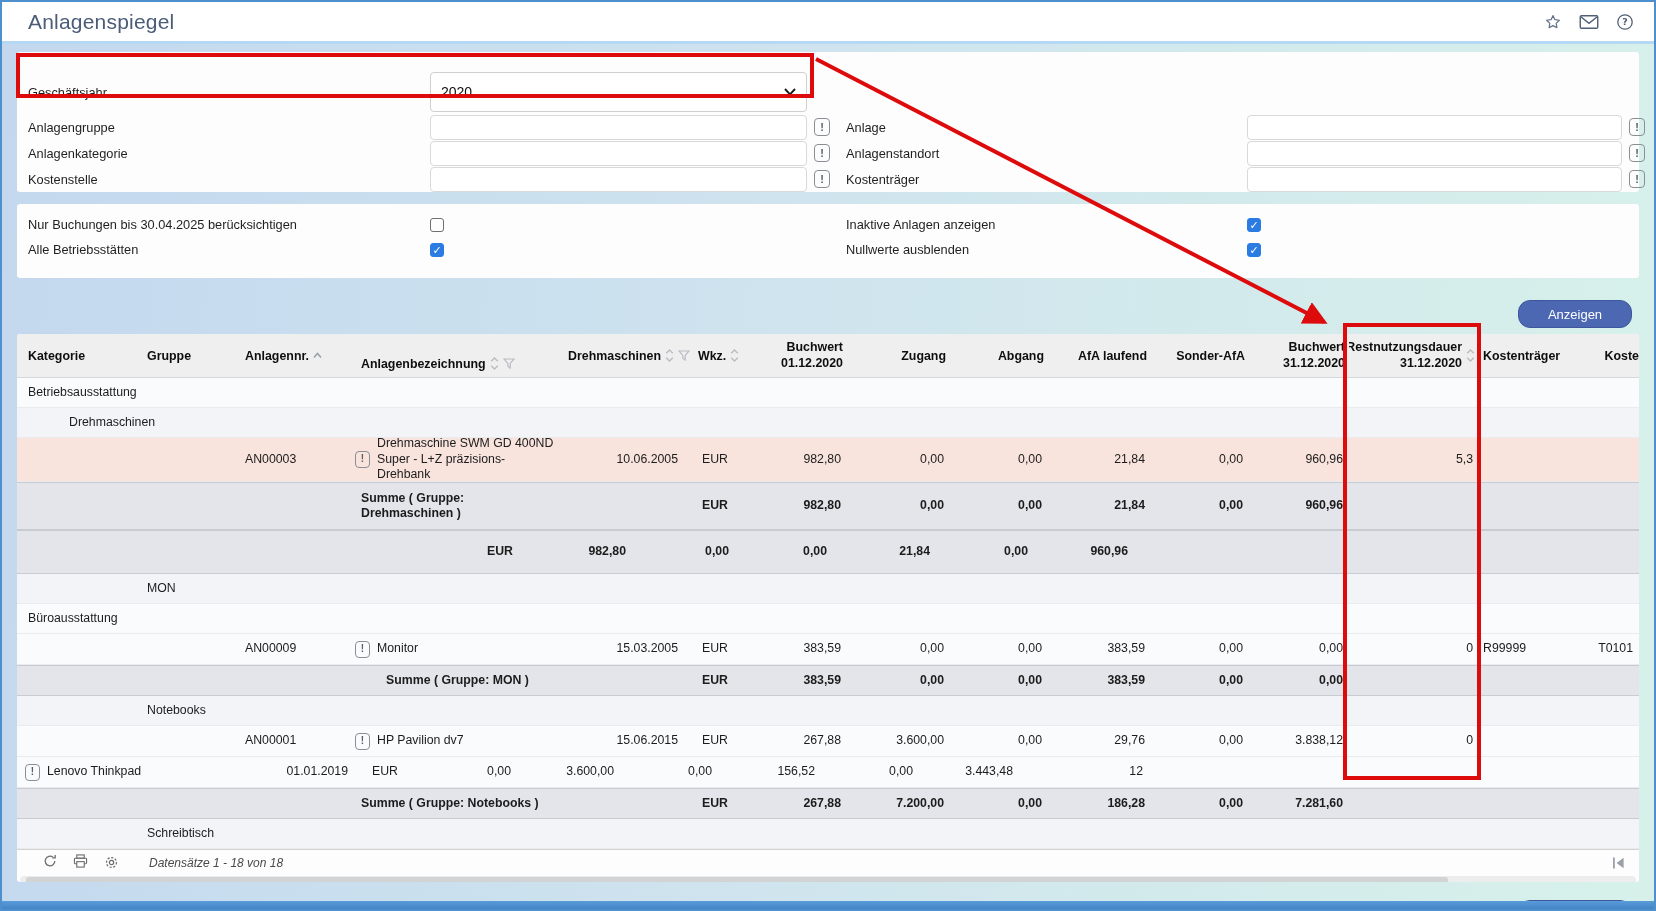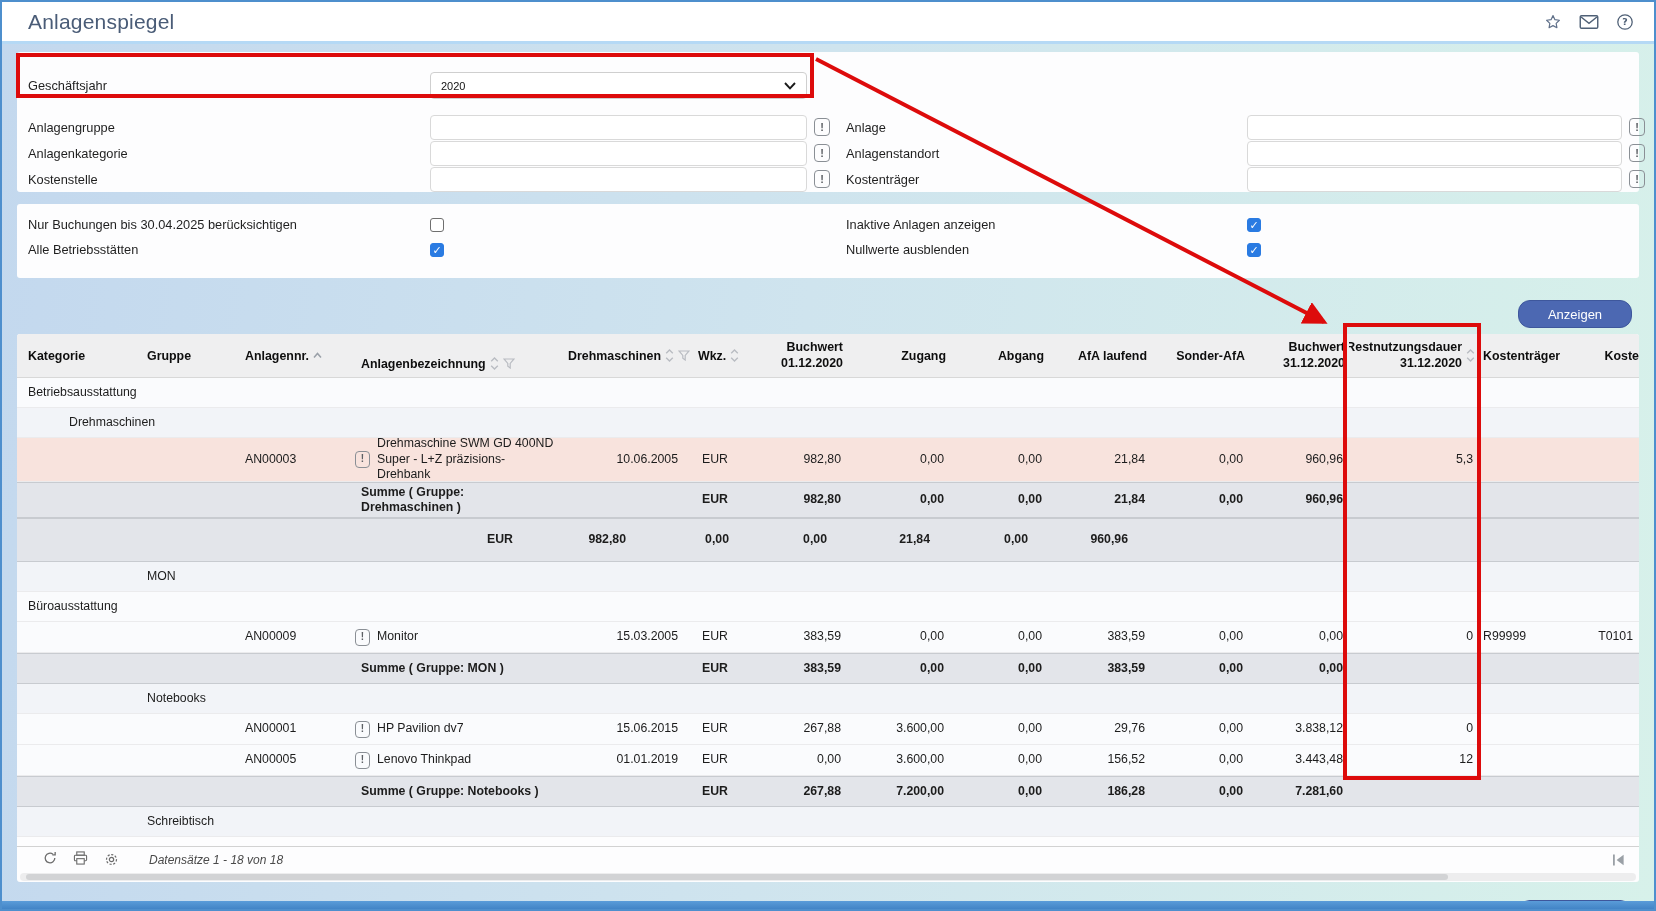--- a/index.html
+++ b/index.html
@@ -14,21 +14,21 @@
   .card{background:#fdfdfe;margin:0 15px;border-radius:3px;}
   .filter-card{margin-top:8px;height:140px;padding-top:12px;}
   .options-card{margin-top:12px;height:74px;padding-top:8px;}
   .form-row{display:grid;grid-template-columns:813px 813px;height:26px;align-items:center;}
   .half{display:grid;align-items:center;height:26px;}
   .half.l{grid-template-columns:402px 377px 34px;padding-left:11px;}
   .half.r{grid-template-columns:401px 375px 37px;padding-left:16px;}
   .flabel{font-size:12.8px;color:#1f1f1f;}
   .tinput{height:25px;border:1px solid #d9d9d9;border-radius:4px;background:#fff;width:100%;padding:0 8px;font-size:12.5px;outline:none;}
   .lookup{width:16px;height:18px;border:1.6px solid #8a8f95;border-radius:4px;margin-left:7px;display:inline-flex;align-items:center;justify-content:center;font-size:11px;font-weight:bold;color:#5d6065;line-height:1;cursor:pointer;}
-  .select{height:27px;border:1px solid #cfcfcf;border-radius:4px;background:#fff;display:flex;align-items:center;padding:0 10px;font-size:11px;color:#111;cursor:pointer;}
+  .select{height:40px;border:1px solid #cfcfcf;border-radius:4px;background:#fff;display:flex;align-items:center;padding:0 10px;font-size:14px;color:#111;cursor:pointer;}
   .select .chev{margin-left:auto;display:inline-flex;}
   .fiscal-row{height:42px;margin-bottom:8px;}
   
   .opt-row{display:grid;grid-template-columns:813px 813px;height:25px;align-items:center;}
   .opt-half{display:grid;align-items:center;height:25px;}
   .opt-half.l{grid-template-columns:402px 30px;padding-left:11px;}
   .opt-half.r{grid-template-columns:401px 30px;padding-left:16px;}
   .olabel{font-size:12.8px;color:#1f1f1f;}
   .cb{position:relative;width:14px;height:14px;border:1.5px solid #6f6f6f;border-radius:3px;background:#fff;cursor:pointer;}
   .cb.c{background:#2a7be2;border-color:#2a7be2;}
@@ -286,21 +286,21 @@
           <div class="cell num" style="width:93px;">982,80</div>
           <div class="cell num" style="width:103px;">0,00</div>
           <div class="cell num" style="width:98px;">0,00</div>
           <div class="cell num" style="width:103px;">21,84</div>
           <div class="cell num" style="width:98px;">0,00</div>
           <div class="cell num" style="width:100px;">960,96</div>
           <div class="cell num" style="width:130px;">5,3</div>
           <div class="cell" style="width:86px;padding-left:4px;"></div>
           <div class="cell kst" style="width:78px;"></div>
         </div>
-        <div class="tr sum" style="height:36px;">
+        <div class="tr sum" style="height:48px;">
           <div class="cell" style="width:330px;"></div>
           <div class="cell" style="width:215px;padding-left:14px;padding-right:8px;">
             <span class="sumlabel">Summe ( Gruppe: Drehmaschinen )</span>
           </div>
           <div class="cell" style="width:132px;"></div>
           <div class="cell" style="width:60px;padding-left:8px;">EUR</div>
           <div class="cell num" style="width:93px;">982,80</div>
           <div class="cell num" style="width:103px;">0,00</div>
           <div class="cell num" style="width:98px;">0,00</div>
           <div class="cell num" style="width:103px;">21,84</div>
@@ -339,21 +339,21 @@
           <div class="cell num" style="width:98px;">0,00</div>
           <div class="cell num" style="width:103px;">383,59</div>
           <div class="cell num" style="width:98px;">0,00</div>
           <div class="cell num" style="width:100px;">0,00</div>
           <div class="cell num" style="width:130px;">0</div>
           <div class="cell" style="width:86px;padding-left:4px;">R99999</div>
           <div class="cell kst" style="width:78px;">T0101</div>
         </div>
         <div class="tr sum" style="height:31px;">
           <div class="cell" style="width:330px;"></div>
-          <div class="cell" style="width:215px;padding-left:14px;padding-right:8px;">
+          <div class="cell" style="width:215px;padding-left:14px;padding-right:8px;justify-content:center;">
             <span class="sumlabel">Summe ( Gruppe: MON )</span>
           </div>
           <div class="cell" style="width:132px;"></div>
           <div class="cell" style="width:60px;padding-left:8px;">EUR</div>
           <div class="cell num" style="width:93px;">383,59</div>
           <div class="cell num" style="width:103px;">0,00</div>
           <div class="cell num" style="width:98px;">0,00</div>
           <div class="cell num" style="width:103px;">383,59</div>
           <div class="cell num" style="width:98px;">0,00</div>
           <div class="cell num" style="width:100px;">0,00</div>
@@ -374,21 +374,20 @@
           <div class="cell num" style="width:103px;">3.600,00</div>
           <div class="cell num" style="width:98px;">0,00</div>
           <div class="cell num" style="width:103px;">29,76</div>
           <div class="cell num" style="width:98px;">0,00</div>
           <div class="cell num" style="width:100px;">3.838,12</div>
           <div class="cell num" style="width:130px;">0</div>
           <div class="cell" style="width:86px;padding-left:4px;"></div>
           <div class="cell kst" style="width:78px;"></div>
         </div>
         <div class="tr asset" style="height:31px;">
-          <div class="cell" style="width:330px;padding-left:228px;">AN00005</div>
           <div class="cell" style="width:215px;padding-left:8px;padding-right:6px;">
             <span class="info">!</span>
             <span class="nm">Lenovo Thinkpad</span>
           </div>
           <div class="cell date" style="width:132px;">01.01.2019</div>
           <div class="cell" style="width:60px;padding-left:8px;">EUR</div>
           <div class="cell num" style="width:93px;">0,00</div>
           <div class="cell num" style="width:103px;">3.600,00</div>
           <div class="cell num" style="width:98px;">0,00</div>
           <div class="cell num" style="width:103px;">156,52</div>

